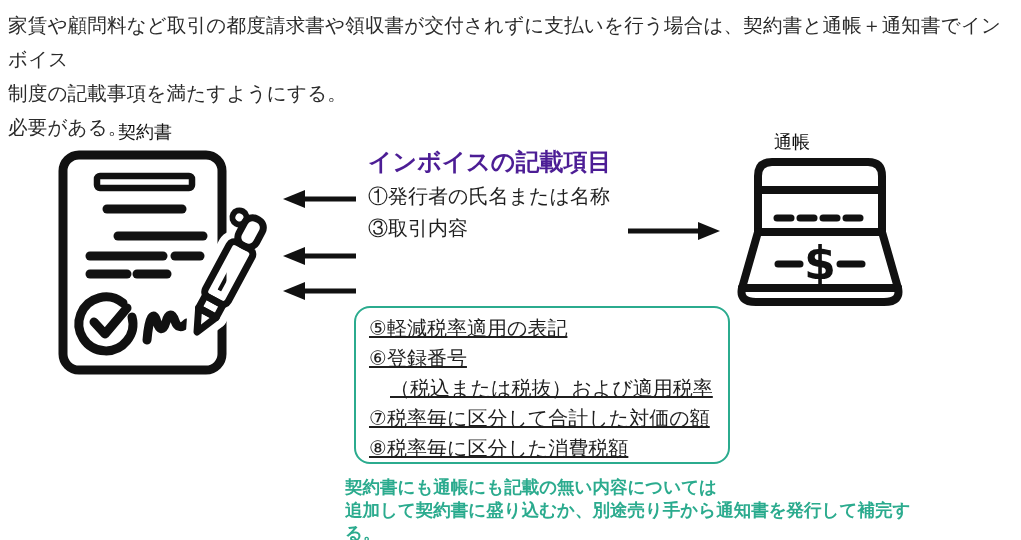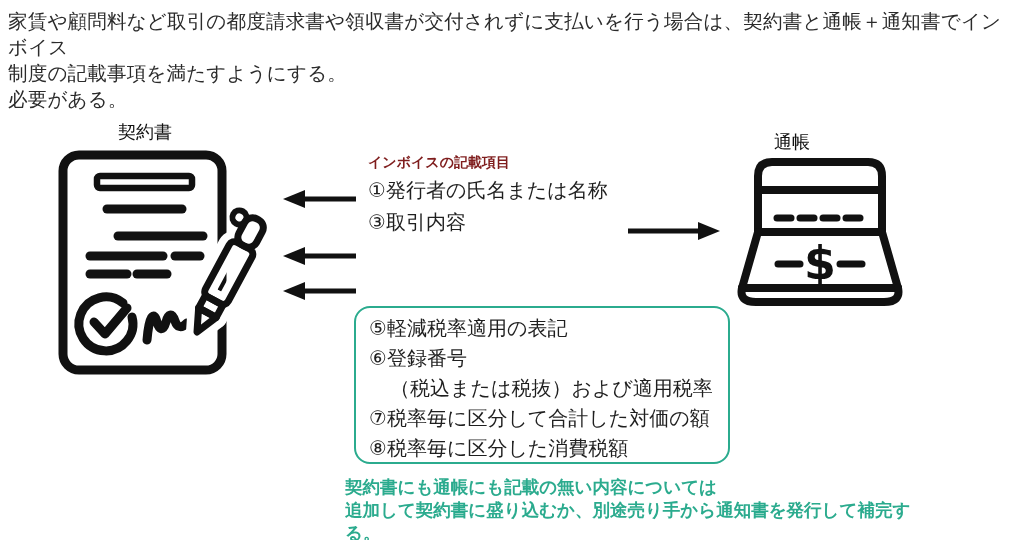--- a/index.html
+++ b/index.html
@@ -3,50 +3,50 @@
 <meta charset="utf-8">
 <style>
   html,body{margin:0;padding:0;}
   body{
     width:1021px;height:540px;position:relative;background:#ffffff;
     font-family:"Liberation Sans","DejaVu Sans",sans-serif;
     color:#1f1f1f;overflow:hidden;
   }
   .intro{
     position:absolute;left:8px;top:8px;width:1008px;
-    font-size:19.5px;line-height:26px;color:#2b2b2b;
+    font-size:19.5px;line-height:34px;color:#2b2b2b;
     letter-spacing:0.2px;
   }
   .icon-label{
     position:absolute;width:160px;text-align:center;
     font-size:18px;color:#111;
   }
   .label-contract{left:65px;top:120px;}
   .label-passbook{left:712px;top:130px;}
   .icon-wrap{position:absolute;}
   .contract-wrap{left:50px;top:146px;}
   .passbook-wrap{left:720px;top:150px;}
   .arrow-layer{position:absolute;left:0;top:0;pointer-events:none;}
   .invoice-list{
     position:absolute;left:368px;top:150px;width:360px;
   }
   .invoice-title{
-    font-size:14px;font-weight:bold;color:#7f1d1d;line-height:24px;
+    font-size:24px;font-weight:bold;color:#4c1d95;line-height:24px;
   }
   .invoice-item{
     font-size:20px;line-height:32px;color:#1f1f1f;
   }
-  .invoice-items{}
+  .invoice-items{margin-top:6px;font-family:Liberation Serif, serif;}
   .teal-box{
     position:absolute;left:354px;top:306px;width:376px;height:158px;
     border:2.5px solid #2bab8e;border-radius:16px;box-sizing:border-box;
     padding:5px 0 0 13px;
   }
   .teal-box .line{
-    font-size:20px;line-height:30px;color:#1f1f1f;white-space:nowrap;
+    font-size:20px;line-height:30px;color:#1f1f1f;white-space:nowrap;text-decoration:underline;
   }
   .teal-box .line.indent{padding-left:21px;}
   .note{
     position:absolute;left:345px;top:476px;width:600px;
     font-size:17.5px;line-height:23px;font-weight:bold;color:#2bab8e;
   }
 </style>
 </head>
 <body>
 

